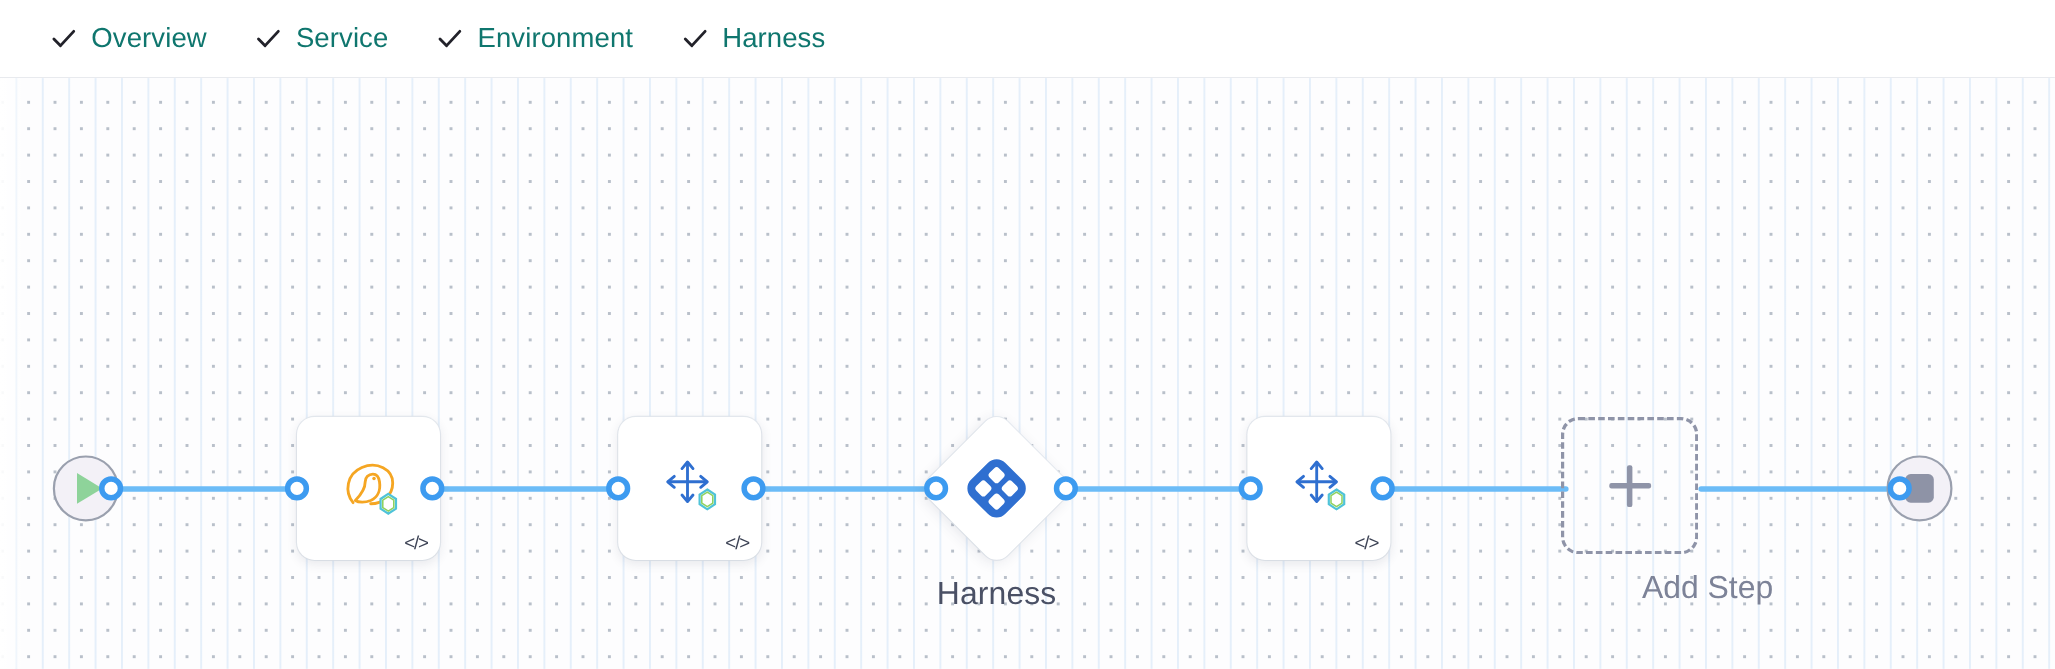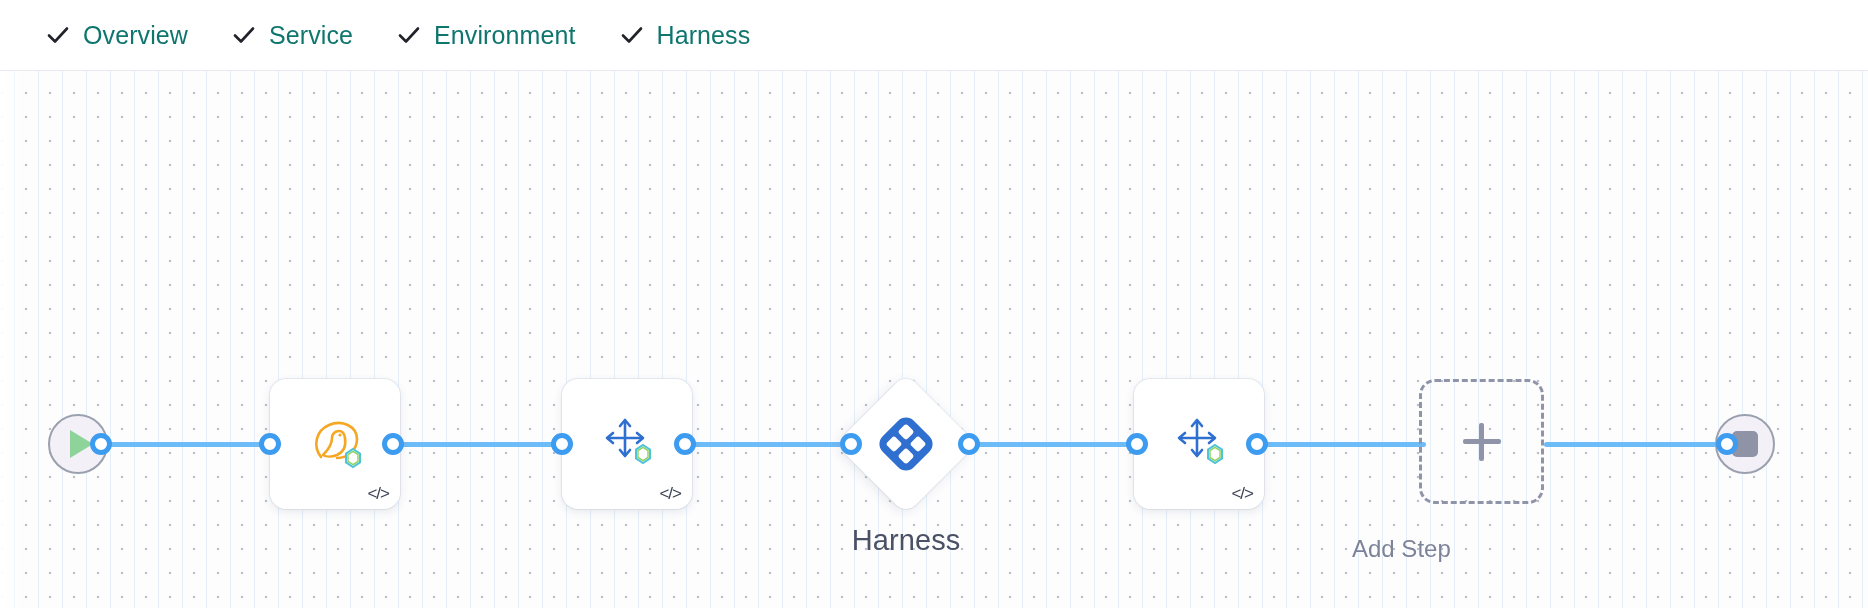--- a/index.html
+++ b/index.html
@@ -218,25 +218,25 @@
     box-sizing: border-box;
     background: transparent;
     display: flex; align-items: center; justify-content: center;
     cursor: pointer;
   }
   .plus-v, .plus-h { position: absolute; background: #8f94a8; border-radius: 2px; }
   .plus-h { width: 38px; height: 5px; }
   .plus-v { width: 5px; height: 38px; }
   .add-step-label {
     position: absolute;
-    top: 464px;
+    top: 448px;
     left: 1352px;
     width: 260px;
-    text-align: left;
-    font-size: 24px;
+    text-align: right;
+    font-size: 29px;
     color: #7d8398;
   }
 </style>
 </head>
 <body>
 
 <div class="tabbar">
 
   <div class="tab">
     <span class="check-icon">

